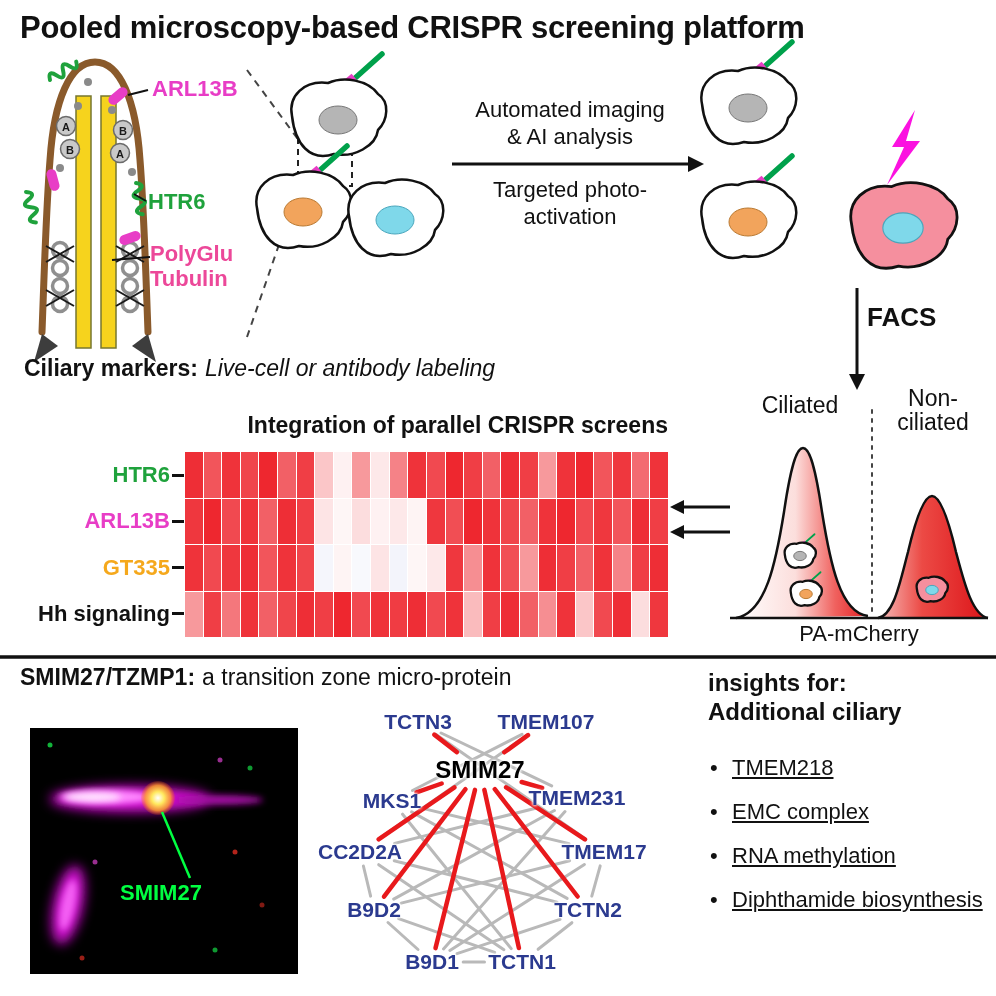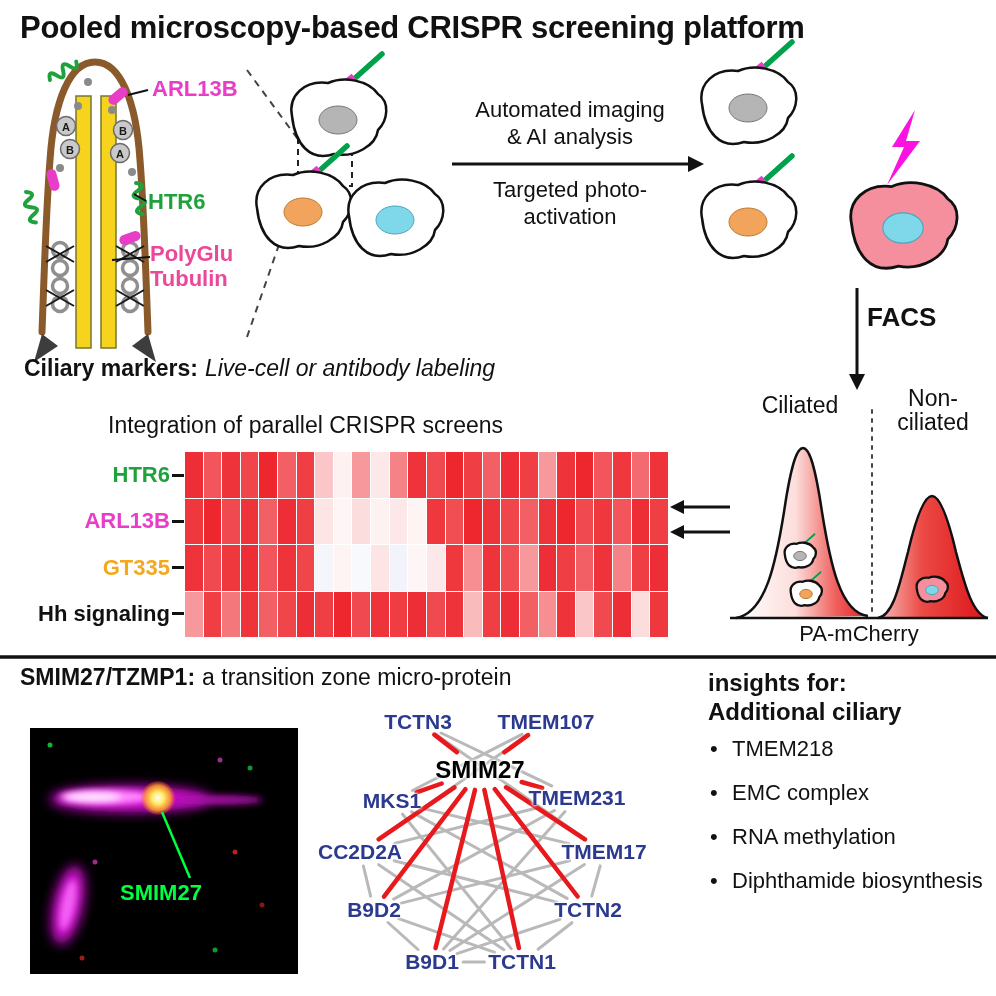--- a/index.html
+++ b/index.html
@@ -15,39 +15,39 @@
   #polyglu-label{left:150px;top:241px;color:#ec4899;line-height:25px;}
   #polyglu-label span{display:block;}
   #workflow-top,#workflow-bottom{left:446px;width:248px;text-align:center;font-size:22px;line-height:27px;}
   #workflow-top{top:96px;}
   #workflow-bottom{top:176px;}
   #workflow-top span,#workflow-bottom span{display:block;}
   #facs-label{left:867px;top:302px;font-size:26px;font-weight:bold;}
   #markers-caption{left:24px;top:355px;font-size:23px;}
   #markers-caption .b{font-weight:bold;}
   #markers-caption .i{font-style:italic;margin-left:7px;}
-  #heatmap-title{left:108px;top:412px;width:560px;text-align:left;font-weight:normal;font-size:23px;}
+  #heatmap-title{left:108px;top:412px;width:560px;text-align:right;font-weight:bold;font-size:23px;}
   #heatmap-labels{position:absolute;left:0;top:452px;width:170px;height:185px;display:flex;flex-direction:column;z-index:2;}
   .hm-label{flex:1;display:flex;align-items:center;justify-content:flex-end;font-weight:bold;font-size:22px;position:relative;}
   .hm-tick{position:absolute;right:-14px;top:calc(50% - 1.5px);width:12px;height:3px;background:#111;}
   #heatmap-grid{position:absolute;left:185px;top:452px;width:483px;height:185px;display:flex;flex-direction:column;gap:1px;z-index:2;}
   .hm-row{flex:1;display:flex;gap:1px;}
   .hm-cell{flex:1;}
   #plot-ciliated{left:735px;top:392px;width:130px;text-align:center;font-size:23px;}
   #plot-non{left:877px;top:386px;width:112px;text-align:center;font-size:23px;line-height:24px;}
   #plot-non span{display:block;}
   #plot-xlabel{left:773px;top:621px;width:172px;text-align:center;font-size:22px;}
   #smim-header{left:20px;top:664px;font-size:23px;}
   #smim-header .b{font-weight:bold;}
   #smim-header .r{margin-left:7px;}
   #micro-label{left:120px;top:880px;font-size:22px;font-weight:bold;color:#00ff41;z-index:3;}
   #insights{left:708px;top:668px;width:282px;z-index:2;}
   #insights-title{font-size:24px;font-weight:bold;line-height:29px;}
   #insights-title span{display:block;}
-  #insights-list{list-style:none;margin-top:9px;}
+  #insights-list{list-style:none;margin-top:28px;text-decoration:underline;}
   #insights-list li{position:relative;padding-left:24px;font-size:22px;line-height:27px;margin-bottom:17px;}
   #insights-list li::before{content:'\2022';position:absolute;left:2px;}
   #network-labels{position:absolute;left:0;top:0;width:996px;height:996px;z-index:3;pointer-events:none;}
   .net-label{position:absolute;transform:translate(-50%,-50%);font-weight:bold;font-size:21px;color:#2b3a8f;white-space:nowrap;
     text-shadow:0 0 3px #fff,0 0 3px #fff,0 0 4px #fff;}
   .net-center{font-size:24px;color:#000;}
 </style>
 </head>
 <body>
 

